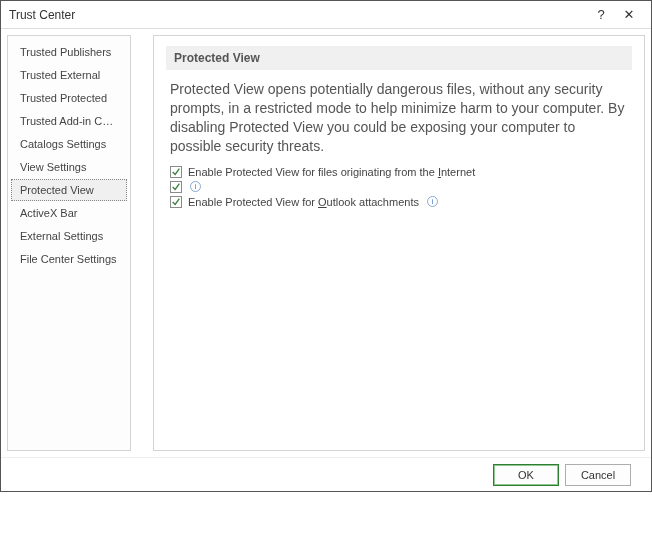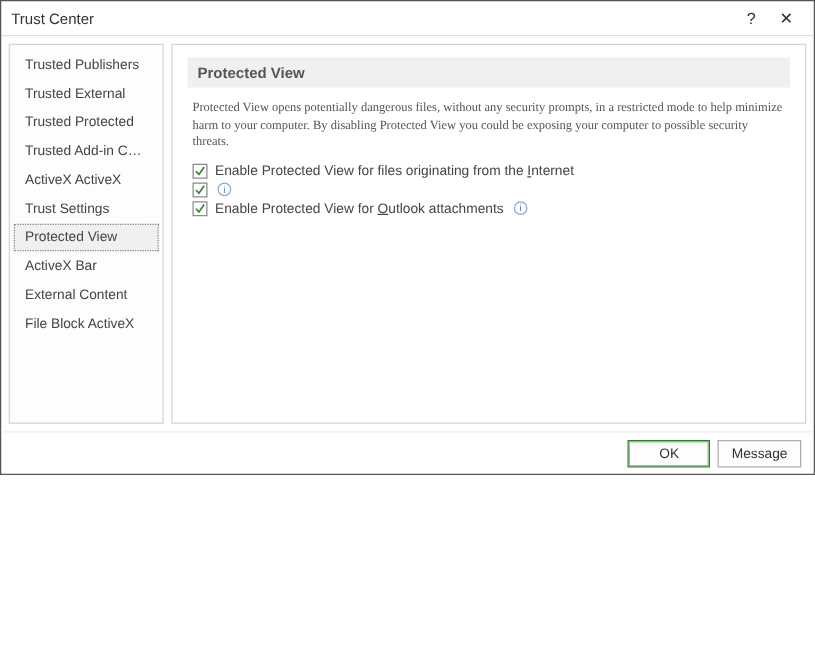--- a/index.html
+++ b/index.html
@@ -5,21 +5,21 @@
   * { box-sizing: border-box; }
   body {
     margin: 0;
     font-family: "Segoe UI", Tahoma, sans-serif;
     font-size: 11px;
     color: #444;
     background: #fff;
   }
   .window {
     width: 652px;
-    height: 380px;
+    height: 492px;
     border: 1px solid #555;
     display: flex;
     flex-direction: column;
     background: #fff;
   }
   .titlebar {
     height: 28px;
     display: flex;
     align-items: center;
     padding: 0 8px;
@@ -34,21 +34,21 @@
     display: flex;
     align-items: center;
     justify-content: center;
     font-size: 13px;
     color: #333;
   }
   .body {
     flex: 1;
     display: flex;
     padding: 6px;
-    gap: 6px;
+    gap: 22px;
     min-height: 0;
   }
   .sidebar {
     width: 124px;
     border: 1px solid #d4d4d4;
     background: #fdfdfd;
     padding: 4px 0;
     overflow: hidden;
   }
   .sidebar-item {
@@ -74,25 +74,24 @@
   }
   .section-header {
     background: #f0f0f0;
     color: #555;
     font-size: 12px;
     font-weight: 600;
     padding: 5px 8px;
     margin-bottom: 10px;
   }
   .desc {
-    font-size: 10px;
+    font-size: 14px;
     color: #555;
     line-height: 1.35;
     margin: 0 4px 10px 4px;
-    font-family: Liberation Serif, serif;
   }
   .check-row {
     display: flex;
     gap: 6px;
     margin: 3px 4px;
     font-size: 11px;
     color: #444;
   }
   .checkbox {
     width: 12px;
@@ -119,21 +118,21 @@
     margin-left: 2px;
     flex-shrink: 0;
   }
   .footer {
     height: 34px;
     border-top: 1px solid #eee;
     display: flex;
     justify-content: flex-end;
     align-items: center;
     gap: 6px;
-    padding: 0 10px;
+    padding: 0 20px;
   }
   .btn {
     min-width: 66px;
     height: 22px;
     border: 1px solid #adadad;
     background: #fdfdfd;
     font-size: 11px;
     color: #333;
     text-align: center;
     line-height: 20px;
@@ -157,26 +156,26 @@
         <span>✕</span>
       </div>
   </div>
 
   <div class="body">
     <div class="sidebar" id="sidebar">
         <div class="sidebar-item">Trusted Publishers</div>
         <div class="sidebar-item">Trusted External</div>
         <div class="sidebar-item">Trusted Protected</div>
         <div class="sidebar-item">Trusted Add-in Catalogs</div>
-        <div class="sidebar-item">ActiveX ActiveX</div>
-        <div class="sidebar-item">Trust Settings</div>
+        <div class="sidebar-item">Catalogs Settings</div>
+        <div class="sidebar-item">View Settings</div>
         <div class="sidebar-item selected">Protected View</div>
         <div class="sidebar-item">ActiveX Bar</div>
-        <div class="sidebar-item">External Content</div>
-        <div class="sidebar-item">File Block ActiveX</div>
+        <div class="sidebar-item">External Settings</div>
+        <div class="sidebar-item">File Center Settings</div>
       </div>
 
     <div class="content">
       <div class="section-header">Protected View</div>
       <div class="desc">Protected View opens potentially dangerous files, without any security prompts, in a restricted mode to help minimize harm to your computer. By disabling Protected View you could be exposing your computer to possible security threats.</div>
       <div id="options">
           <div class="check-row">
             <div class="checkbox">
               <svg viewBox="0 0 12 12">
                 <path d="M2 6 L5 9 L10 2" stroke="#3b7f3b" stroke-width="1.6" fill="none"></path>
@@ -200,15 +199,15 @@
             </div>
             <span>Enable Protected View for <span class="underline">O</span>utlook attachments</span>
             <span class="info-icon">i</span>
           </div>
         </div>
     </div>
   </div>
 
   <div class="footer">
     <div class="btn primary">OK</div>
-    <div class="btn">Message</div>
+    <div class="btn">Cancel</div>
   </div>
 </div>
 
 </body></html>

